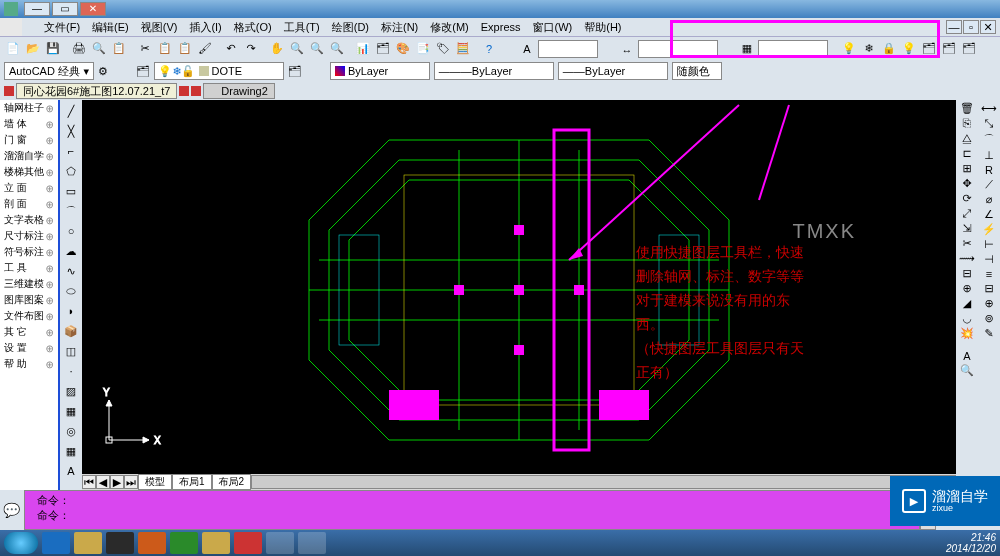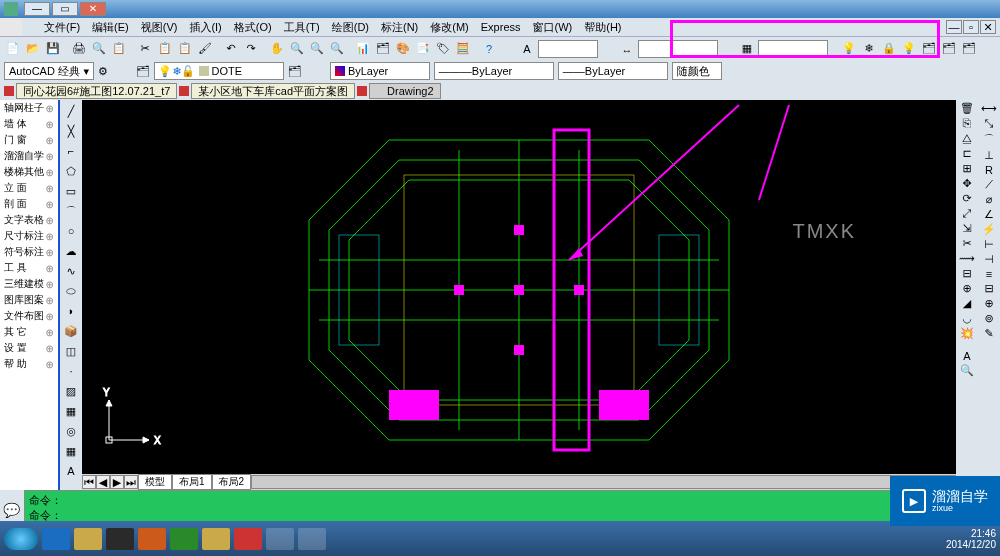--- a/index.html
+++ b/index.html
@@ -43,28 +43,28 @@
   .canvas svg { width: 100%; height: 100%; }
   .hscroll { height: 16px; background: #d8d8d8; display: flex; align-items: center; }
   .hscroll .navbtn { width: 14px; height: 14px; background: #eee; border: 1px solid #888; text-align: center; line-height: 12px; }
   .hscroll .shtab { padding: 0 6px; background: #fff; border: 1px solid #888; font-size: 10px; }
   .hscroll .track { flex: 1; background: #ccc; height: 14px; border: 1px solid #888; }
   
   .toolstrip-r { width: 22px; background: #dce4ec; display: flex; flex-direction: column; align-items: center; padding-top: 2px; gap: 2px; }
   
   .cmdarea { height: 40px; background: #f0f0f0; display: flex; }
   .cmdicon { width: 24px; background: #dce4ec; display: flex; align-items: center; justify-content: center; }
-  .cmdtext { flex: 1; background: #22c55e; border: 1px solid #888; padding: 2px 4px; font-family: Consolas, monospace; }
+  .cmdtext { flex: 1; background: #d946ef; border: 1px solid #888; padding: 2px 12px; font-family: Consolas, monospace; }
   .cmdscroll { width: 16px; background: #ddd; border: 1px solid #888; }
   
   .statusbar { height: 20px; background: #dce4ec; display: flex; align-items: center; padding: 0 4px; gap: 2px; }
   .statusbar .field { background: #fff; border: 1px solid #888; padding: 0 4px; height: 16px; display: flex; align-items: center; }
   .statusbar .toggle { padding: 0 4px; height: 16px; border: 1px solid #888; display: flex; align-items: center; }
   
-  .taskbar { position: absolute; bottom: 0; left: 0; width: 100%; height: 35px; background: linear-gradient(#3a6ea8, #244a72); display: flex; align-items: center; padding: 0 4px; gap: 4px; }
+  .taskbar { position: absolute; bottom: 0; left: 0; width: 100%; height: 26px; background: linear-gradient(#3a6ea8, #244a72); display: flex; align-items: center; padding: 0 4px; gap: 4px; font-style: italic; }
   .taskbar .start { width: 34px; height: 22px; background: radial-gradient(circle, #6cf, #069); border-radius: 11px; }
   .taskbar .task { width: 28px; height: 22px; background: rgba(255,255,255,.2); border-radius: 2px; }
   .taskbar .clock { margin-left: auto; color: #fff; text-align: right; font-size: 10px; line-height: 11px; }
   
   .overlay-text { position: absolute; color: #c00; font-size: 14px; line-height: 24px; z-index: 50; }
   .watermark { position: absolute; right: 100px; top: 120px; color: #888; font-size: 20px; letter-spacing: 2px; z-index: 40; }
   
   .zixue-badge { position: absolute; right: 0; bottom: 30px; width: 110px; height: 50px; background: #0068b7; color: #fff; display: flex; align-items: center; justify-content: center; gap: 6px; z-index: 200; }
   .zixue-badge .play { width: 24px; height: 24px; border: 2px solid #fff; border-radius: 3px; display: flex; align-items: center; justify-content: center; }
   .zixue-badge .txt { font-size: 14px; line-height: 14px; }
@@ -167,23 +167,20 @@
   <div class="combo" style="width:110px">—— <span>ByLayer</span></div>
   <div class="combo" style="width:50px">随颜色</div>
 </div>
 
 <div class="tabstrip">
   <span style="width:10px;height:10px;background:#c33;display:inline-block"></span>
   <div class="tab">
       <span>同心花园6#施工图12.07.21_t7</span>
     </div>
   <span style="width:10px;height:10px;background:#c33;display:inline-block"></span>
-  <div class="tab">
-      <span>某小区地下车库cad平面方案图</span>
-    </div>
   <span style="width:10px;height:10px;background:#c33;display:inline-block"></span>
   <div class="tab active">
       <span>Drawing2</span>
     </div>
 </div>
 
 <div class="workarea">
 
   <div class="sidepanel">
     <div class="item">
@@ -328,20 +325,22 @@
 
         <rect x="465" y="30" width="35" height="320" stroke="magenta" stroke-width="3" fill="none"></rect>
 
         <line x1="650" y1="5" x2="480" y2="160" stroke="magenta" stroke-width="2"></line>
         <polygon points="480,160 490,148 494,156" fill="magenta"></polygon>
         <line x1="700" y1="5" x2="670" y2="100" stroke="magenta" stroke-width="2"></line>
       </svg>
       
       <div class="watermark">TMXK</div>
       
+      <div class="overlay-text" style="right:140px; top:140px; width:180px; white-space:pre-line">使用快捷图层工具栏，快速删除轴网、标注、数字等等对于建模来说没有用的东西。
+（快捷图层工具图层只有天正有）</div>
     </div>
     <div class="hscroll">
       <div class="navbtn">⏮</div>
       <div class="navbtn">◀</div>
       <div class="navbtn">▶</div>
       <div class="navbtn">⏭</div>
       <div class="shtab"><span>模型</span></div>
       <div class="shtab"><span>布局1</span></div>
       <div class="shtab"><span>布局2</span></div>
       <div class="track"></div>

